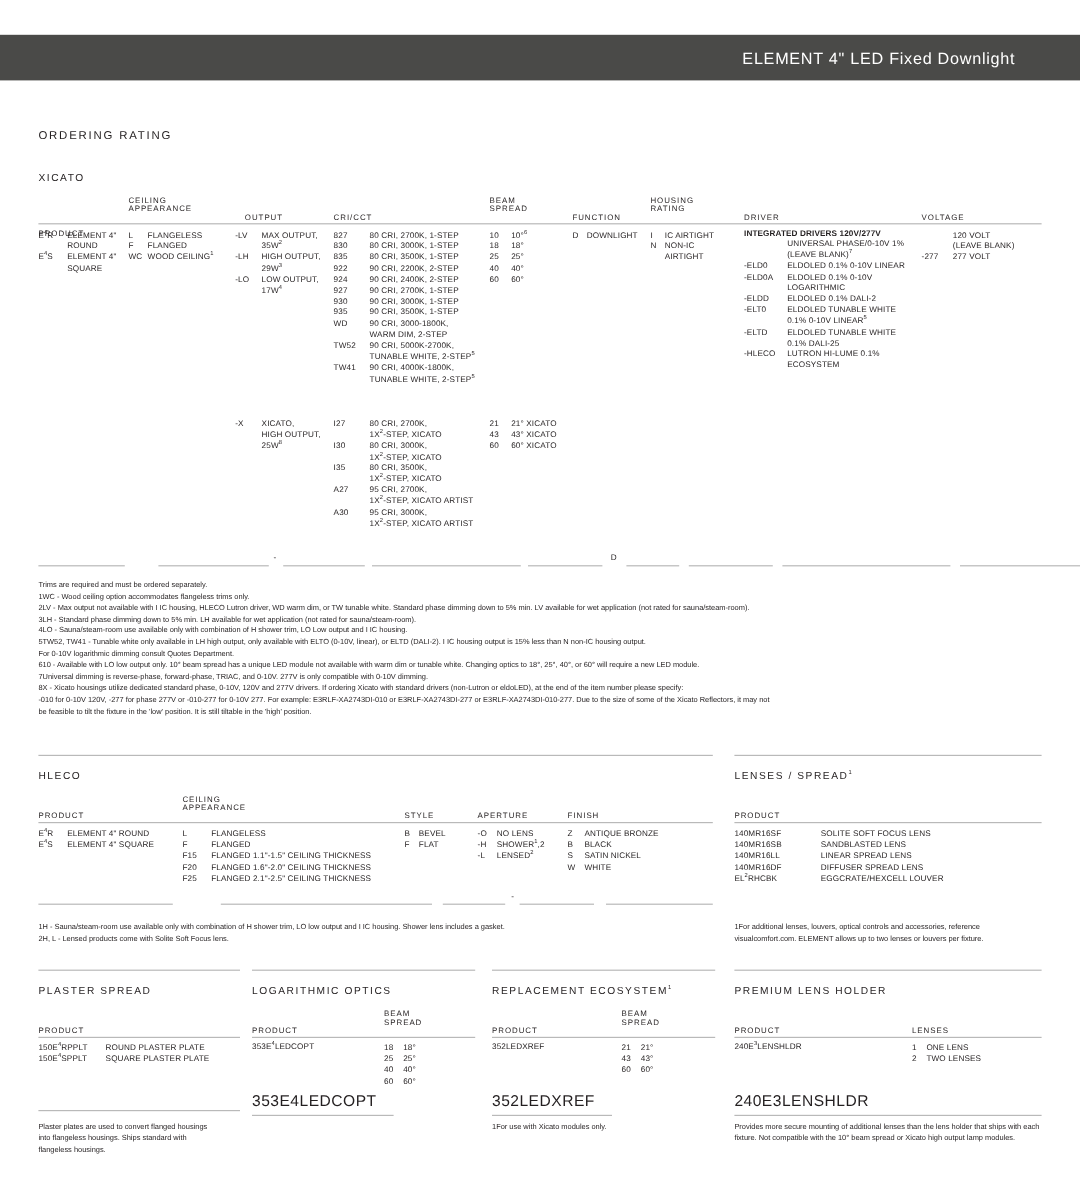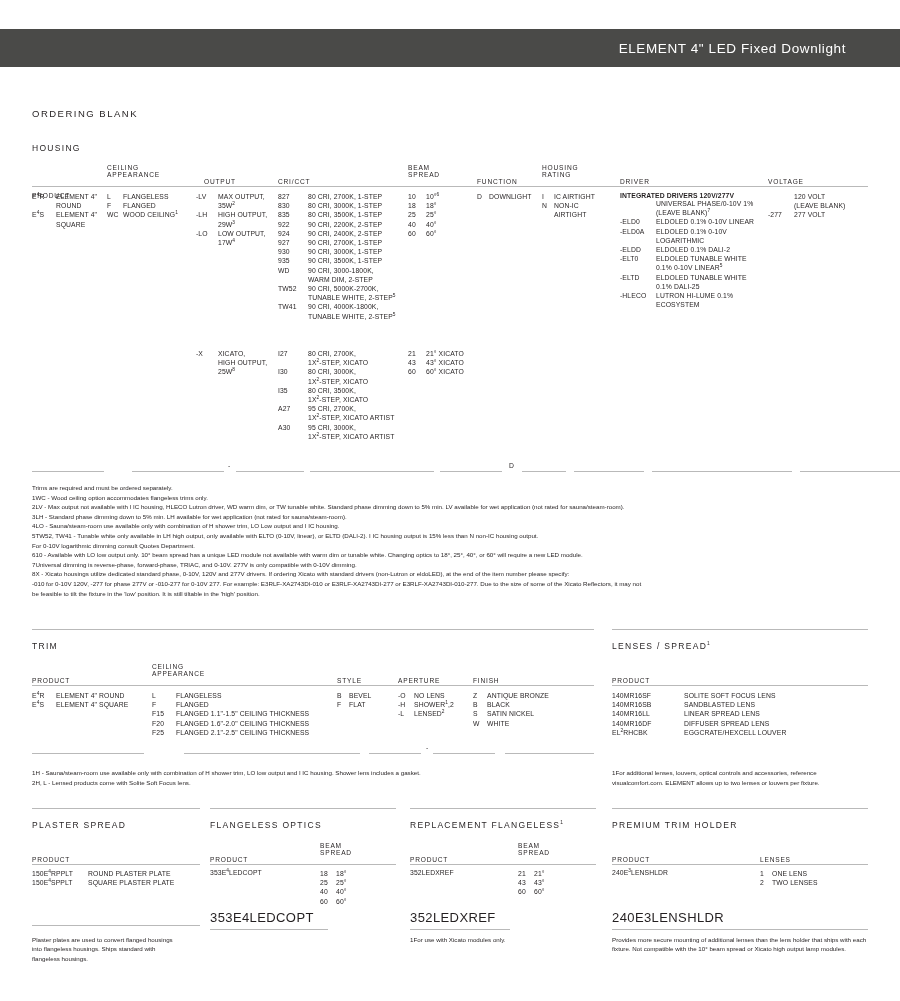--- a/index.html
+++ b/index.html
@@ -50,23 +50,23 @@
     font-size: 13px; letter-spacing: 0.4px; color: #231f20;
   }
   .note-small { font-size: 6.2px; line-height: 9.4px; }
 </style>
 </head>
 <body>
 
 <div class="header-bar"></div>
 <div class="header-title">ELEMENT 4" LED Fixed Downlight</div>
 
-<div class="abs section-title" style="left:32px; top:108px;">ORDERING BLANK</div>
-
-<div class="abs sub-title" style="left:32px; top:143px;">HOUSING</div>
+<div class="abs section-title" style="left:32px; top:108px;">ORDERING RATING</div>
+
+<div class="abs sub-title" style="left:32px; top:143px;">XICATO</div>
 
 <div class="abs col-head" style="left:32px; top:192px;">PRODUCT</div>
 <div class="abs col-head" style="left:107px; top:164px; white-space:pre-line;">CEILING
 APPEARANCE</div>
 <div class="abs col-head" style="left:204px; top:178px;">OUTPUT</div>
 <div class="abs col-head" style="left:278px; top:178px;">CRI/CCT</div>
 <div class="abs col-head" style="left:408px; top:164px; white-space:pre-line;">BEAM
 SPREAD</div>
 <div class="abs col-head" style="left:477px; top:178px;">FUNCTION</div>
 <div class="abs col-head" style="left:542px; top:164px; white-space:pre-line;">HOUSING
@@ -318,21 +318,21 @@
   <div>5TW52, TW41 - Tunable white only available in LH high output, only available with ELTO (0-10V, linear), or ELTD (DALI-2). I IC housing output is 15% less than N non-IC housing output.</div>
   <div>For 0-10V logarithmic dimming consult Quotes Department.</div>
   <div>610 - Available with LO low output only. 10° beam spread has a unique LED module not available with warm dim or tunable white. Changing optics to 18°, 25°, 40°, or 60° will require a new LED module.</div>
   <div>7Universal dimming is reverse-phase, forward-phase, TRIAC, and 0-10V. 277V is only compatible with 0-10V dimming.</div>
   <div>8X - Xicato housings utilize dedicated standard phase, 0-10V, 120V and 277V drivers. If ordering Xicato with standard drivers (non-Lutron or eldoLED), at the end of the item number please specify:</div>
   <div>-010 for 0-10V 120V, -277 for phase 277V or -010-277 for 0-10V 277. For example: E3RLF-XA2743DI-010 or E3RLF-XA2743DI-277 or E3RLF-XA2743DI-010-277. Due to the size of some of the Xicato Reflectors, it may not</div>
   <div>be feasible to tilt the fixture in the 'low' position. It is still tiltable in the 'high' position.</div>
 </div>
 
 <div class="abs rule" style="left:32px; top:629px; width:562px;"></div>
-<div class="abs sub-title" style="left:32px; top:641px;">TRIM</div>
+<div class="abs sub-title" style="left:32px; top:641px;">HLECO</div>
 
 <div class="abs col-head" style="left:32px; top:677px;">PRODUCT</div>
 <div class="abs col-head" style="left:152px; top:663px; white-space:pre-line;">CEILING
 APPEARANCE</div>
 <div class="abs col-head" style="left:337px; top:677px;">STYLE</div>
 <div class="abs col-head" style="left:398px; top:677px;">APERTURE</div>
 <div class="abs col-head" style="left:473px; top:677px;">FINISH</div>
 <div class="abs rule" style="left:32px; top:685px; width:562px;"></div>
 
 <div class="abs" style="left:32px; top:691px; width:118px;">
@@ -469,21 +469,21 @@
     </div>
   <div class="row">
       <span class="code" style="width:56px">150E<sup>4</sup>SPPLT</span>
       <span class="desc">SQUARE PLASTER PLATE</span>
     </div>
 </div>
 <div class="abs rule" style="left:32px; top:925px; width:168px;"></div>
 <div class="abs note-small" style="left:32px; top:935px; width:150px;">Plaster plates are used to convert flanged housings into flangeless housings. Ships standard with flangeless housings.</div>
 
 <div class="abs rule" style="left:210px; top:808px; width:186px;"></div>
-<div class="abs sub-title" style="left:210px; top:820px;">FLANGELESS OPTICS</div>
+<div class="abs sub-title" style="left:210px; top:820px;">LOGARITHMIC OPTICS</div>
 <div class="abs col-head" style="left:210px; top:856px;">PRODUCT</div>
 <div class="abs col-head" style="left:320px; top:842px; white-space:pre-line;">BEAM
 SPREAD</div>
 <div class="abs rule" style="left:210px; top:864px; width:186px;"></div>
 <div class="abs code" style="left:210px; top:869px;">353E<sup>4</sup>LEDCOPT</div>
 <div class="abs" style="left:320px; top:869px; width:70px;">
   <div class="row">
       <span class="code" style="width:16px">18</span>
       <span class="desc">18°</span>
     </div>
@@ -497,21 +497,21 @@
     </div>
   <div class="row">
       <span class="code" style="width:16px">60</span>
       <span class="desc">60°</span>
     </div>
 </div>
 <div class="abs big-code" style="left:210px; top:910px;">353E4LEDCOPT</div>
 <div class="abs rule" style="left:210px; top:929px; width:118px;"></div>
 
 <div class="abs rule" style="left:410px; top:808px; width:186px;"></div>
-<div class="abs sub-title" style="left:410px; top:820px;"><span>REPLACEMENT FLANGELESS</span><sup>1</sup></div>
+<div class="abs sub-title" style="left:410px; top:820px;"><span>REPLACEMENT ECOSYSTEM</span><sup>1</sup></div>
 <div class="abs col-head" style="left:410px; top:856px;">PRODUCT</div>
 <div class="abs col-head" style="left:518px; top:842px; white-space:pre-line;">BEAM
 SPREAD</div>
 <div class="abs rule" style="left:410px; top:864px; width:186px;"></div>
 <div class="abs code" style="left:410px; top:869px;">352LEDXREF</div>
 <div class="abs" style="left:518px; top:869px; width:70px;">
   <div class="row">
       <span class="code" style="width:16px">21</span>
       <span class="desc">21°</span>
     </div>
@@ -522,21 +522,21 @@
   <div class="row">
       <span class="code" style="width:16px">60</span>
       <span class="desc">60°</span>
     </div>
 </div>
 <div class="abs big-code" style="left:410px; top:910px;">352LEDXREF</div>
 <div class="abs rule" style="left:410px; top:929px; width:100px;"></div>
 <div class="abs footnote" style="left:410px; top:935px; width:180px;">1For use with Xicato modules only.</div>
 
 <div class="abs rule" style="left:612px; top:808px; width:256px;"></div>
-<div class="abs sub-title" style="left:612px; top:820px;">PREMIUM TRIM HOLDER</div>
+<div class="abs sub-title" style="left:612px; top:820px;">PREMIUM LENS HOLDER</div>
 <div class="abs col-head" style="left:612px; top:856px;">PRODUCT</div>
 <div class="abs col-head" style="left:760px; top:856px;">LENSES</div>
 <div class="abs rule" style="left:612px; top:864px; width:256px;"></div>
 <div class="abs code" style="left:612px; top:869px;">240E<sup>3</sup>LENSHLDR</div>
 <div class="abs" style="left:760px; top:869px; width:108px;">
   <div class="row">
       <span class="code" style="width:12px">1</span>
       <span class="desc">ONE LENS</span>
     </div>
   <div class="row">

